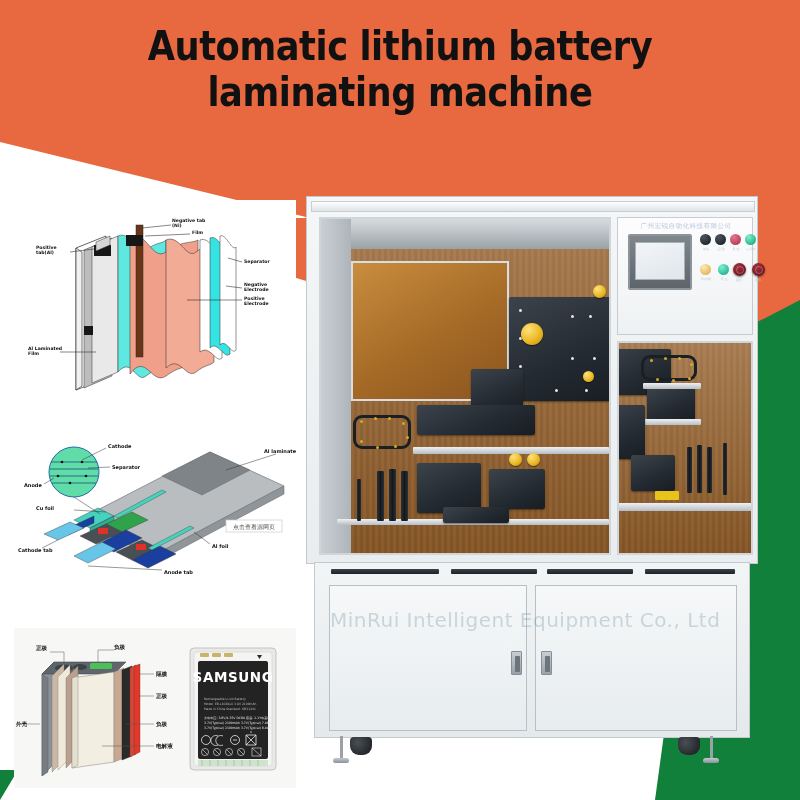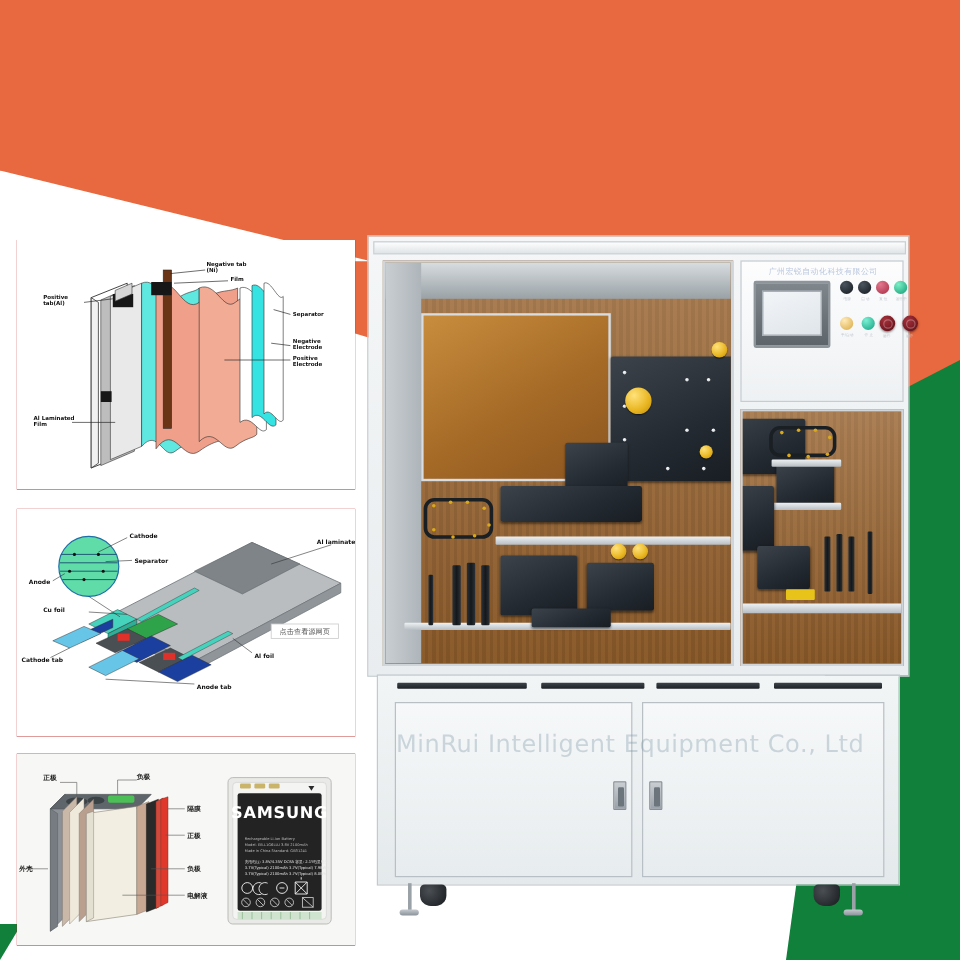--- a/index.html
+++ b/index.html
@@ -46,21 +46,21 @@
     line-height:1.12;
     color:#111111;
     letter-spacing:-0.5px;
     transform:scaleX(0.86);
     transform-origin:center;
   }
 
   
   .panel {
     position:absolute;
-    background:#b91c1c;
+    background:#14b8a6;
     z-index:20;
     overflow:hidden;
   }
   #panel-cell   { left:14px; top:200px; width:282px; height:208px; }
   #panel-pouch  { left:14px; top:424px; width:282px; height:190px; }
   #panel-struct { left:14px; top:628px; width:282px; height:160px; }
 
   .panel-inner { position:absolute; inset:0; }
 
   
@@ -244,20 +244,24 @@
 </head>
 <body>
 
 <div id="stage">
 
   <div class="bg-orange"></div>
   <div class="bg-green"></div>
   <div class="bg-green-bl"></div>
   <div class="bg-white-wedge"></div>
 
+  <div class="title-wrap">
+    <div class="title-line">Automatic lithium battery</div>
+    <div class="title-line">laminating machine</div>
+  </div>
 
   <div class="panel" id="panel-cell">
     <svg class="panel-inner" viewBox="0 0 282 208">
       <rect x="0" y="0" width="282" height="208" fill="#ffffff"></rect>
 
       <path d="M62 48 L92 36 L92 178 L62 190 Z" fill="#ffffff" stroke="#222" stroke-width="0.7"></path>
       <path d="M62 48 L62 190 L68 186 L68 52 Z" fill="#f1f1f1" stroke="#222" stroke-width="0.6"></path>
 
       <path d="M70 50 L98 38 L98 176 L70 188 Z" fill="#bdbdbd" stroke="#333" stroke-width="0.5"></path>
       <path d="M78 47 L104 36 L104 172 L78 183 Z" fill="#e9e9e9" stroke="#333" stroke-width="0.5"></path>

